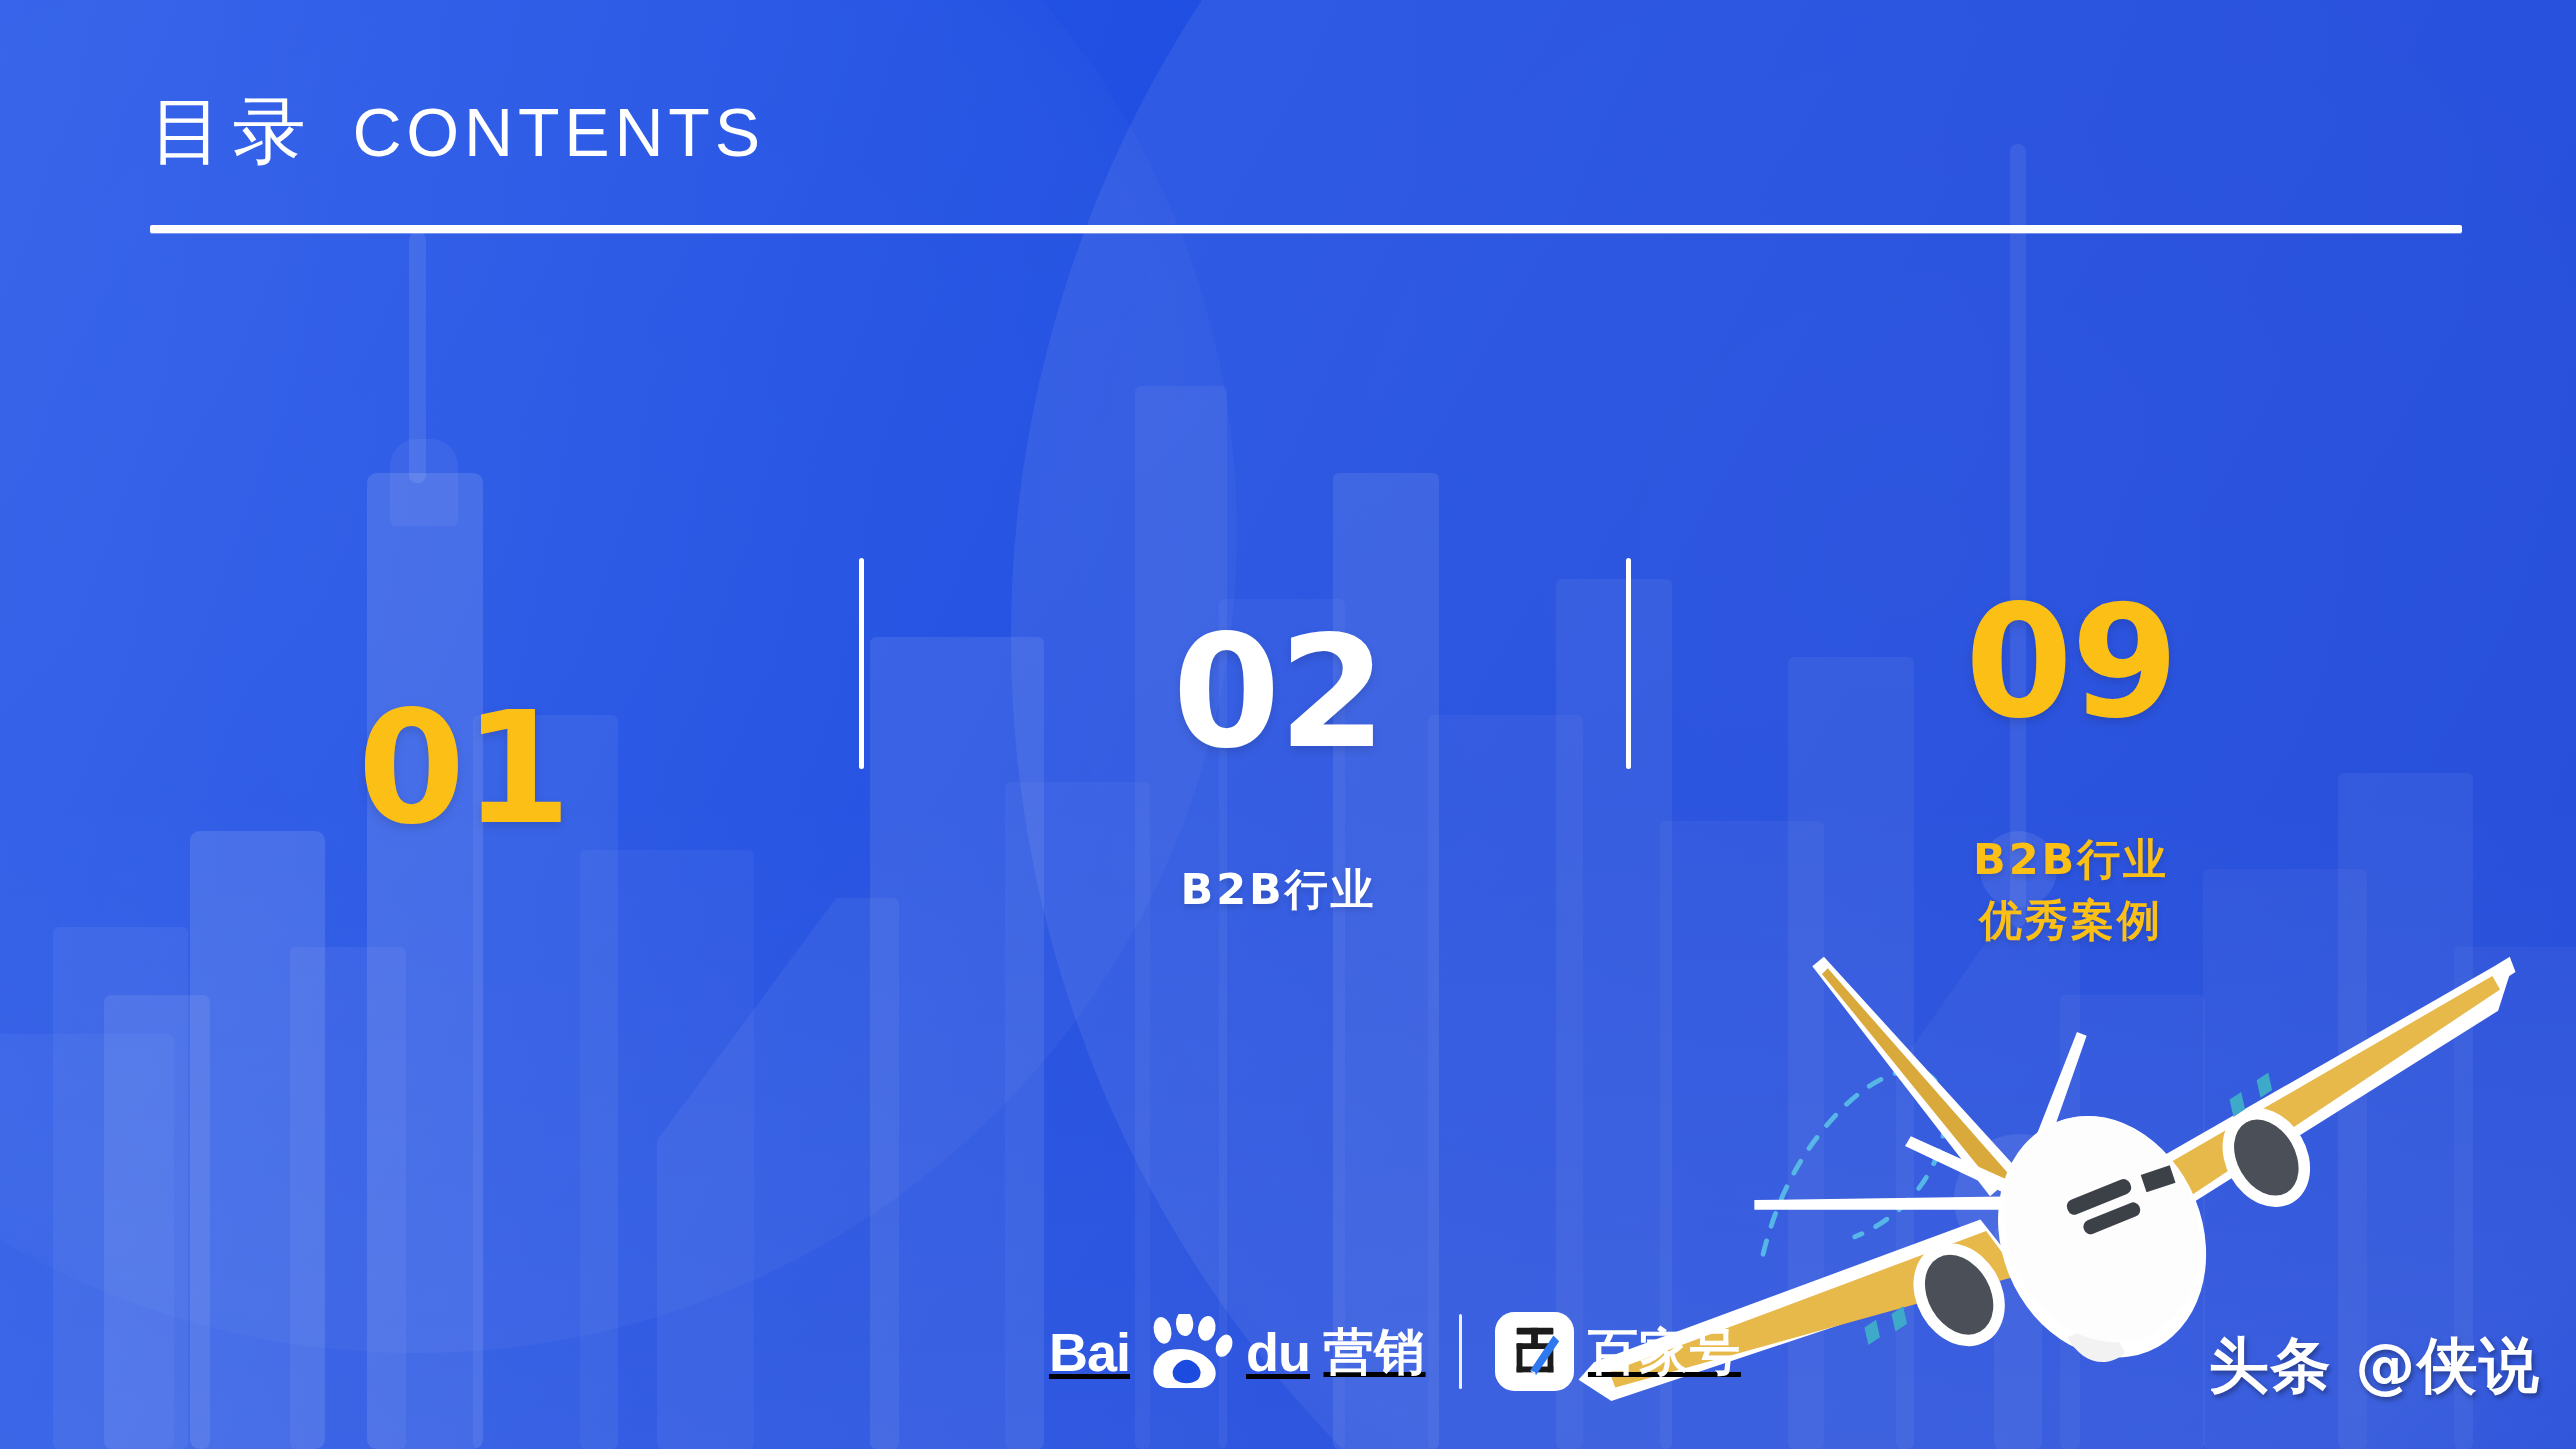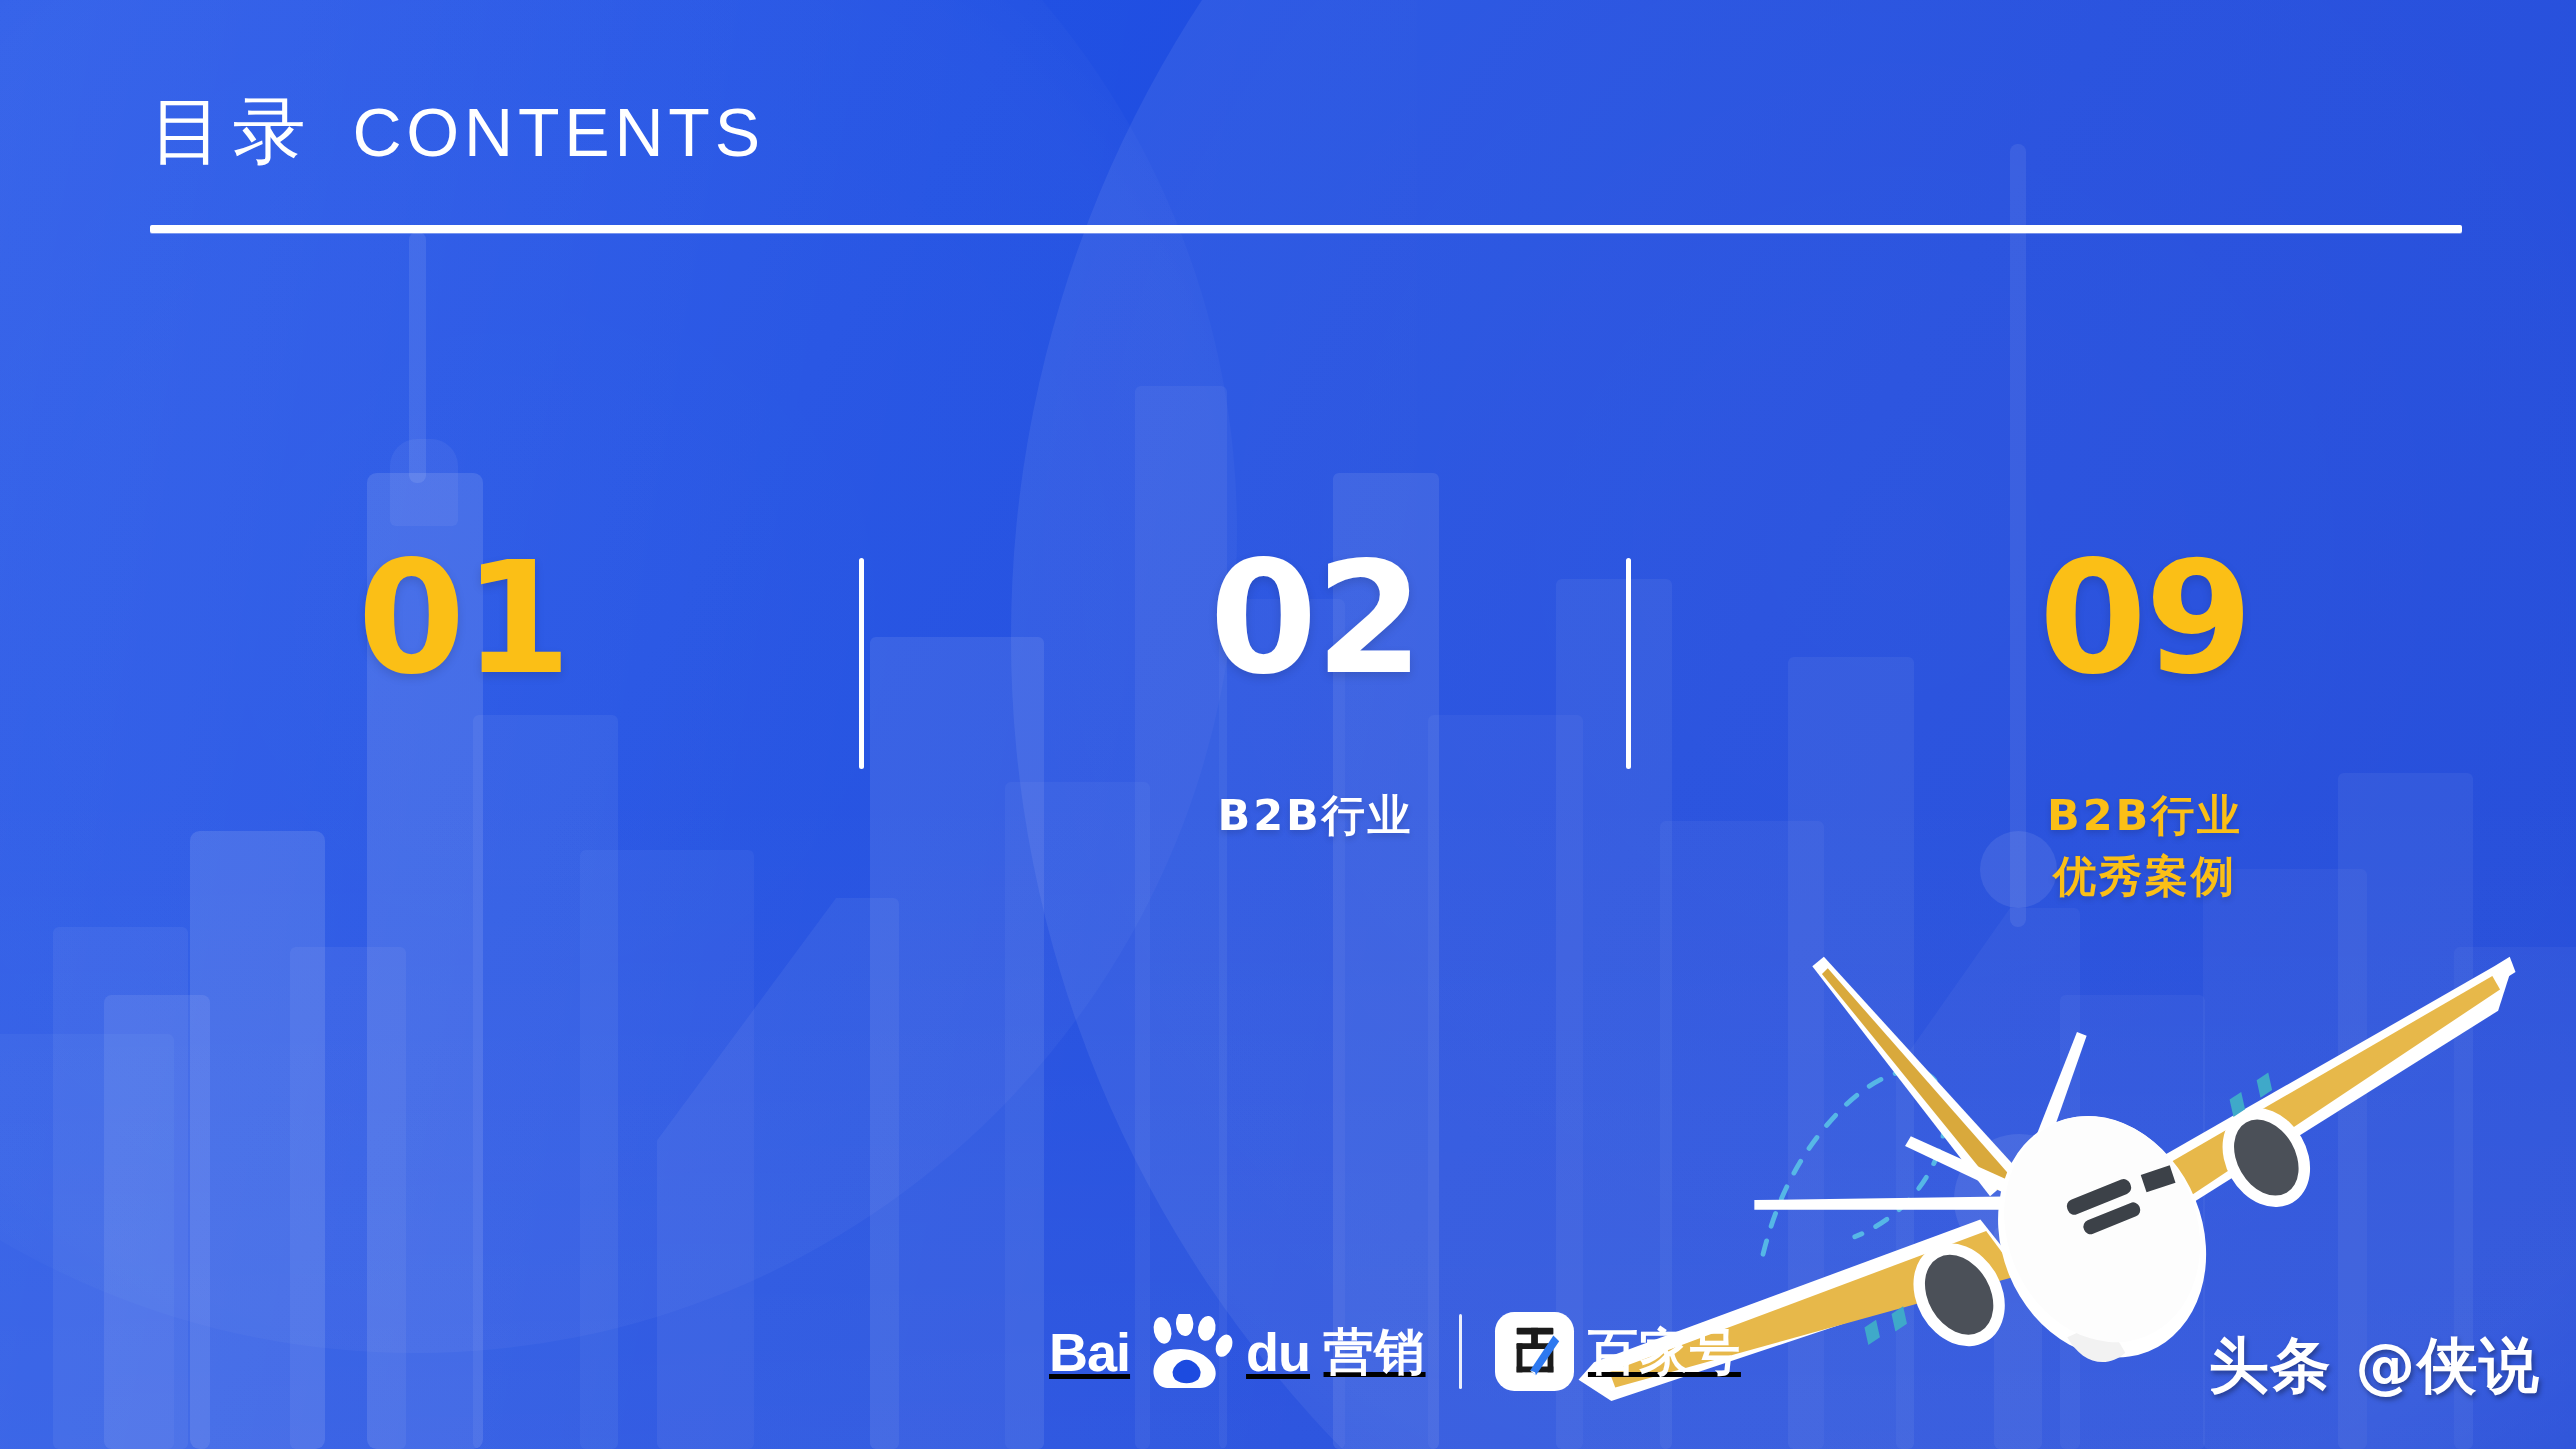--- a/index.html
+++ b/index.html
@@ -70,21 +70,21 @@
   }
   .rule {
     position:absolute; left:150px; top:225px; width:2312px; height:7.7px;
     background:#ffffff; border-radius:1.9px;
     box-shadow:0 1px 0 rgba(255,255,255,0.35);
   }
 
   
   .cols {
     position:absolute; left:0; top:541px; width:2576px; height:454px;
-    display:flex; align-items:flex-start;gap:37px;
+    display:flex; align-items:center;
   }
   .col { position:relative; flex:0 0 auto; text-align:center; }
   .col-1 { width:715px; margin-left:106px; }
   .col-2 { width:715px; margin-left:100px; }
   .col-3 { width:676px; margin-left:97px; }
 
   .num {
     font-size:155px; line-height:1.0; font-weight:700;
     font-family:"DejaVu Sans","Liberation Sans",sans-serif;
     letter-spacing:-1.9px;

